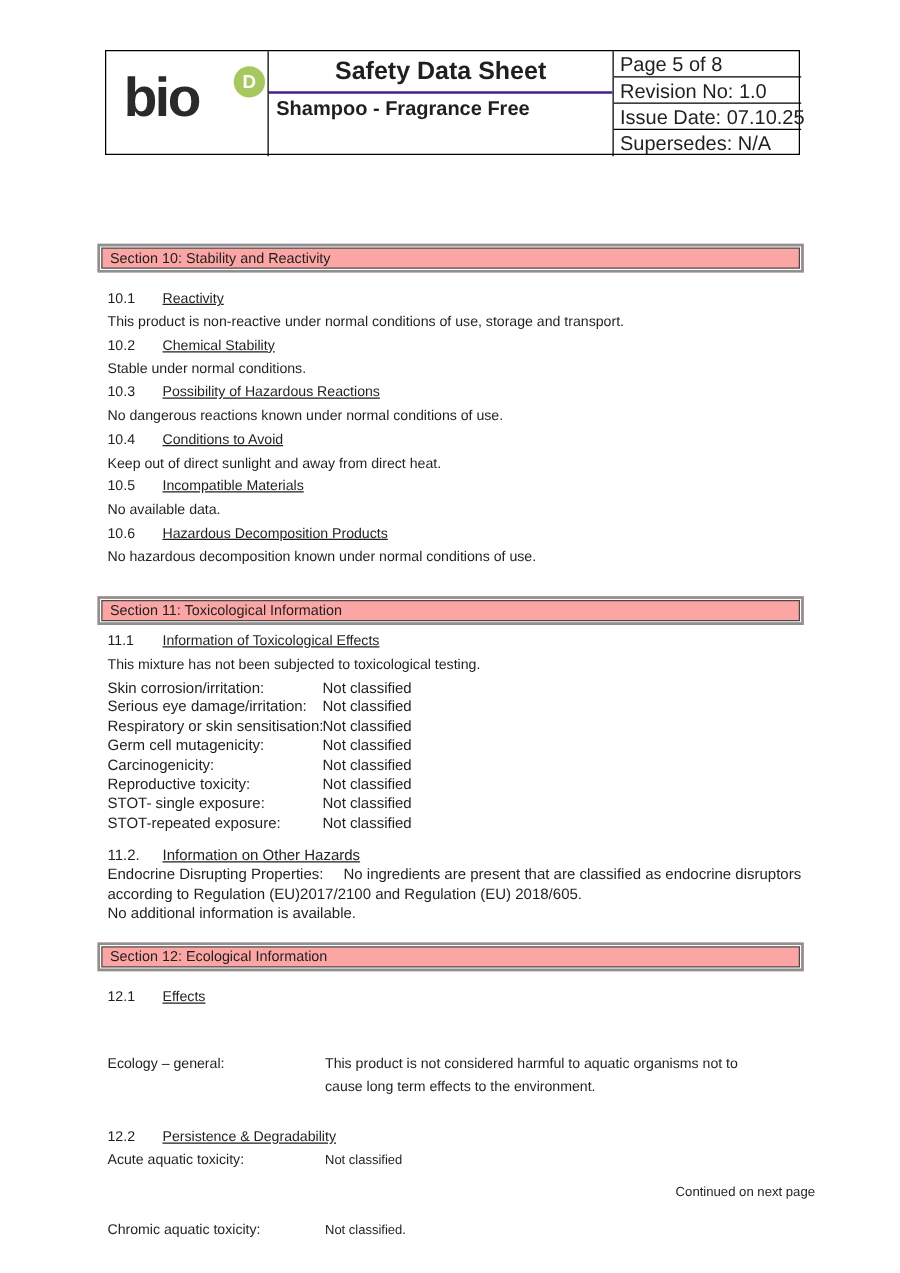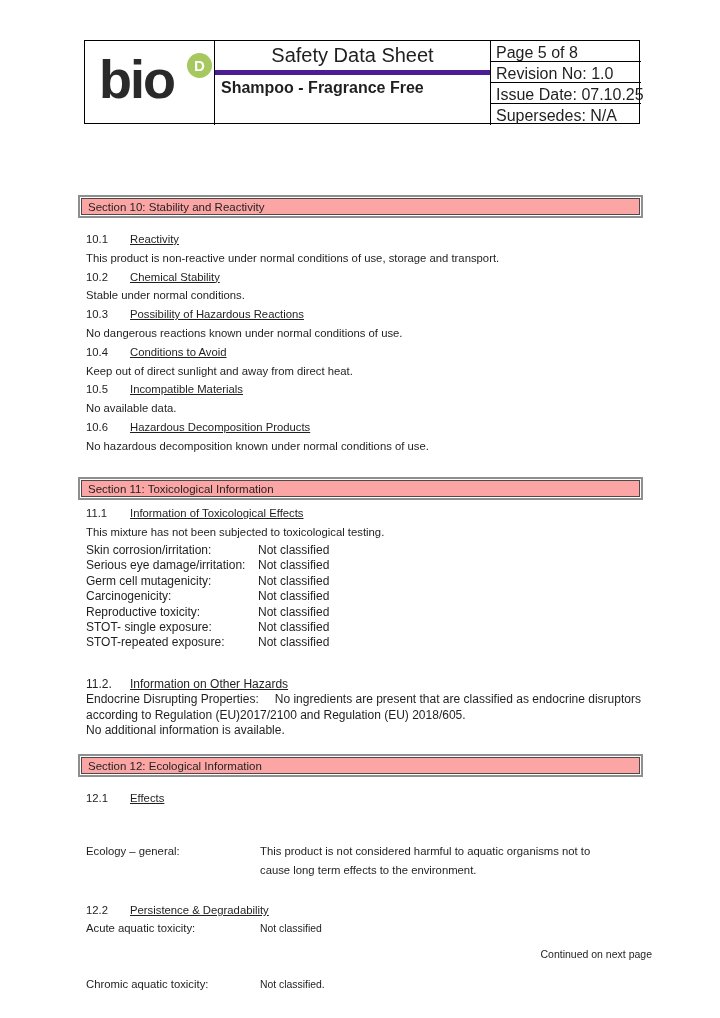--- a/index.html
+++ b/index.html
@@ -8,30 +8,30 @@
     font-family:"Liberation Sans", sans-serif; color:#1f1f1f; overflow:hidden;
   }
   
   .hdr-table {
     position:absolute; left:84px; top:40px; width:556px; height:84px;
     display:grid; grid-template-columns:130px 276px 150px;
     border:1px solid #000; box-sizing:border-box; background:#fff;
   }
   .hdr-logo-cell { border-right:1px solid #000; position:relative; }
   .logo { position:absolute; left:14px; top:8px; }
-  .logo-text { font-size:54px; font-weight:bold; letter-spacing:-2px; color:#2a2a2a; line-height:60px; }
+  .logo-text { font-size:44px; font-weight:bold; letter-spacing:-2px; color:#2a2a2a; line-height:60px; }
   .logo-badge {
     position:absolute; left:88px; top:4px; width:25px; height:25px; border-radius:50%;
     background:#a6c85e; color:#fff; font-size:15px; font-weight:bold;
     text-align:center; line-height:25px;
   }
   .hdr-mid-cell { border-right:1px solid #000; display:flex; flex-direction:column; }
   .hdr-title-row {
-    height:34px; border-bottom:5px solid #4c1d95; display:flex; align-items:center; justify-content:center;
-    font-size:20px; font-weight:normal; box-sizing:border-box;
+    height:34px; border-bottom:2px solid #4c1d95; display:flex; align-items:center; justify-content:center;
+    font-size:20px; font-weight:bold; box-sizing:border-box;
   }
   .hdr-subtitle-row {
     flex:1; padding:4px 0 0 6px; font-size:16px; font-weight:bold; box-sizing:border-box;
   }
   .hdr-info-cell { display:flex; flex-direction:column; }
   .hdr-info-row {
     height:21px; border-bottom:1px solid #000; box-sizing:border-box;
     font-size:16px; padding:3px 0 0 5px; white-space:nowrap;
   }
   .hdr-info-row:last-child { border-bottom:none; }
@@ -113,20 +113,21 @@
   </div>
 
   <div class="secbar secbar-11">Section 11: Toxicological Information</div>
   <div class="block lh-body b11a">
     <div class="line"><span class="num">11.1</span><span class="u">Information of Toxicological Effects</span></div>
     <div class="line">This mixture has not been subjected to toxicological testing.</div>
   </div>
   <div class="block lh-small b11list">
     <div class="line"><span class="clabel">Skin corrosion/irritation:</span><span>Not classified</span></div>
     <div class="line"><span class="clabel">Serious eye damage/irritation:</span><span>Not classified</span></div>
+    <div class="line"><span class="clabel">Respiratory or skin sensitisation:</span><span>Not classified</span></div>
     <div class="line"><span class="clabel">Germ cell mutagenicity:</span><span>Not classified</span></div>
     <div class="line"><span class="clabel">Carcinogenicity:</span><span>Not classified</span></div>
     <div class="line"><span class="clabel">Reproductive toxicity:</span><span>Not classified</span></div>
     <div class="line"><span class="clabel">STOT- single exposure:</span><span>Not classified</span></div>
     <div class="line"><span class="clabel">STOT-repeated exposure:</span><span>Not classified</span></div>
   </div>
   <div class="block lh-small b11b">
     <div class="line"><span class="num">11.2.</span><span class="u">Information on Other Hazards</span></div>
     <div class="line"><span>Endocrine Disrupting Properties:</span><span class="gap"></span><span>No ingredients are present that are classified as endocrine disruptors</span></div>
     <div class="line">according to Regulation (EU)2017/2100 and Regulation (EU) 2018/605.</div>

